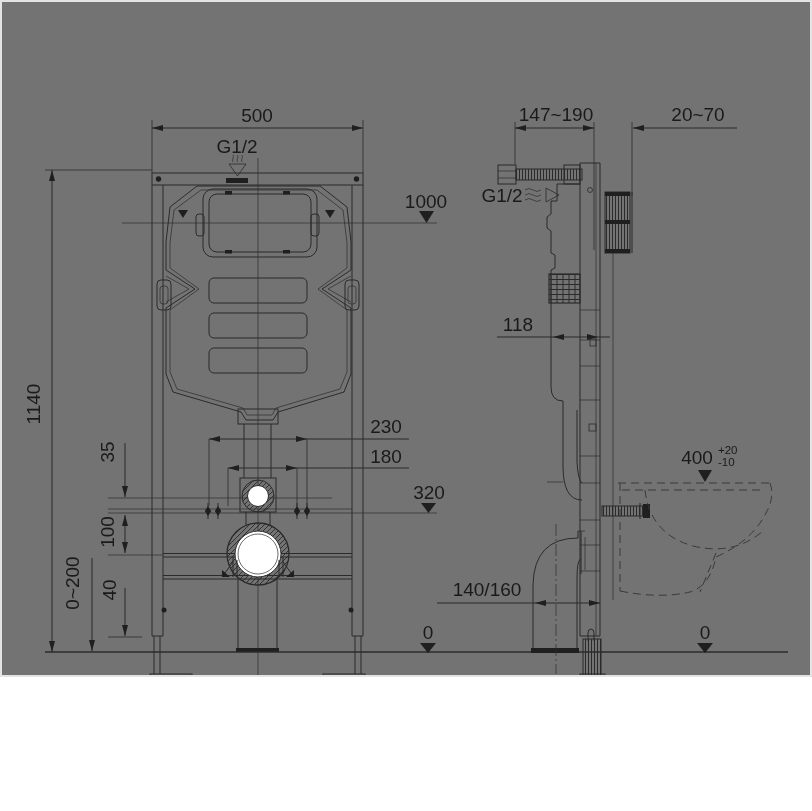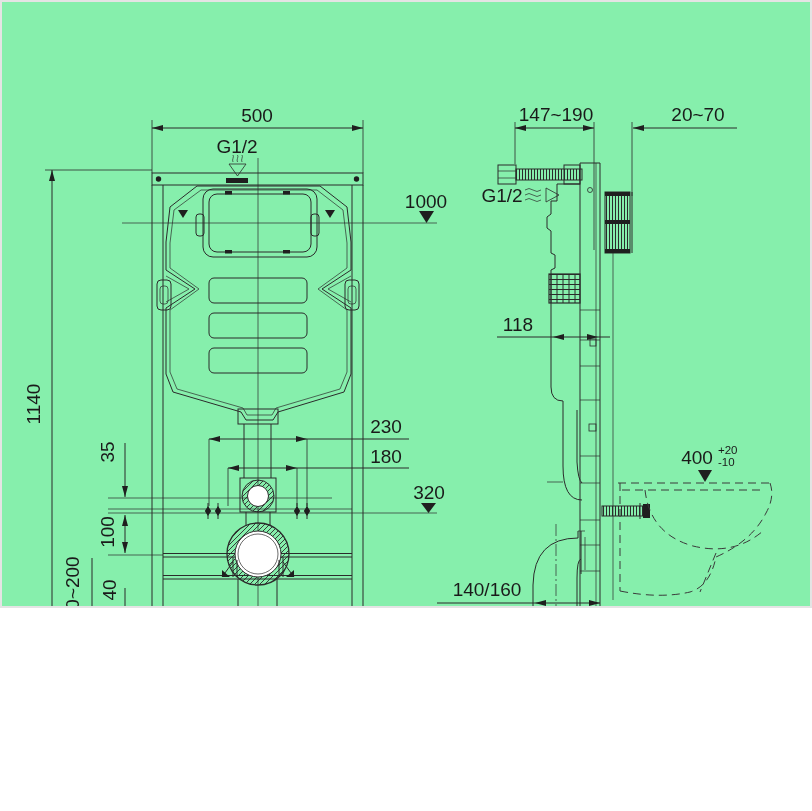--- a/index.html
+++ b/index.html
@@ -1,18 +1,18 @@
 <!DOCTYPE html>
 <html><head>
 <meta charset="utf-8">
 <style>
   html,body{margin:0;padding:0;background:#ffffff;}
   .canvas{
-    position:relative;width:812px;height:608px;box-sizing:border-box;
-    background:#86efac;border:2px solid #e4e4e4;overflow:hidden;
+    position:relative;width:812px;height:677px;box-sizing:border-box;
+    background:#737373;border:2px solid #e4e4e4;overflow:hidden;
     font-family:"Liberation Sans",sans-serif;
   }
   svg{display:block;}
   .ln{stroke:#2b2b2b;stroke-width:1;fill:none;}
   .thin{stroke:#2b2b2b;stroke-width:0.7;fill:none;}
   .thick{stroke:#2b2b2b;stroke-width:1.5;fill:none;}
   .fillb{fill:#1f1f1f;stroke:none;}
   .dash{stroke:#3a3a3a;stroke-width:1;fill:none;stroke-dasharray:8 5;}
   .cl{stroke:#2b2b2b;stroke-width:0.8;fill:none;}
   .dim{font-family:"Liberation Sans",sans-serif;font-size:19px;fill:#1a1a1a;}

